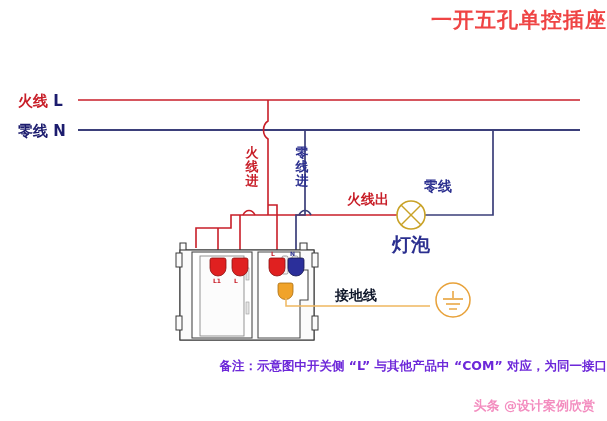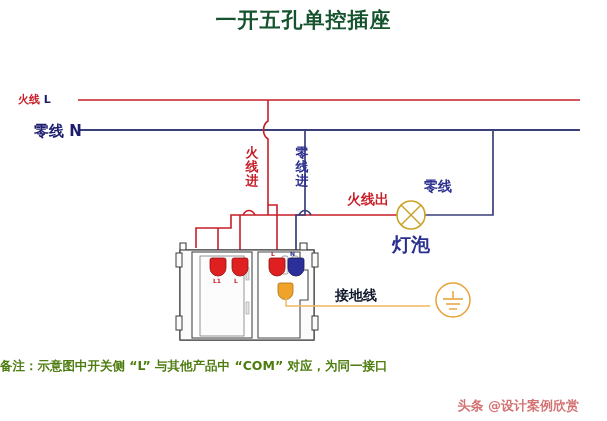--- a/index.html
+++ b/index.html
@@ -7,35 +7,35 @@
     width:607px;height:421px;
     background:#ffffff;
     font-family:"DejaVu Sans","Liberation Sans",sans-serif;
     position:relative;
     overflow:hidden;
   }
   #stage{position:absolute;inset:0;}
   svg#diagram{position:absolute;left:0;top:0;width:607px;height:421px;}
 
   .ttl{
-    position:absolute;width:100%;text-align:center;
-    font-weight:bold;color:#14532d;letter-spacing:1px;
+    position:absolute;width:100%;text-align:right;
+    font-weight:bold;color:#ef4444;letter-spacing:1px;
   }
   #title1{top:6px;font-size:21px;}
   #title2{top:40px;font-size:21px;}
 
   .lbl{position:absolute;font-weight:bold;white-space:nowrap;}
   .red{color:#c81e28;}
   .blue{color:#2b2f8f;}
   .gold{color:#0f172a;}
 
-  #lab-live{left:18px;top:92px;font-size:11px;}
+  #lab-live{left:18px;top:92px;font-size:15px;}
   #lab-live .nm{color:#c81e28;}
   #lab-live .ch{color:#1c1c6e;}
-  #lab-neutral{left:18px;top:122px;font-size:15px;margin-left:16px;}
+  #lab-neutral{left:18px;top:122px;font-size:15px;}
   #lab-neutral .nm{color:#1c1c6e;}
   #lab-neutral .ch{color:#1c1c6e;}
 
   .vert{
     position:absolute;font-size:13px;font-weight:bold;
     line-height:1.06;text-align:center;width:14px;
   }
   #lab-live-in{left:245px;top:146px;}
   #lab-neutral-in{left:295px;top:146px;}
 
@@ -45,25 +45,25 @@
   #lab-ground{left:335px;top:287px;font-size:14px;}
 
   .term{position:absolute;font-size:6px;font-weight:bold;}
   #t-L1{left:213px;top:277px;color:#c81e28;}
   #t-L{left:234px;top:277px;color:#c81e28;}
   #t-Ltop{left:271px;top:250px;color:#c81e28;}
   #t-Ntop{left:290px;top:250px;color:#2b2f8f;}
 
   #note{
     position:absolute;left:0;width:100%;top:358px;
-    text-align:left;font-size:12.5px;font-weight:bold;color:#4d7c0f;
+    text-align:right;font-size:12.5px;font-weight:bold;color:#6d28d9;
   }
   #watermark{
-    position:absolute;right:28px;bottom:6px;
-    font-size:13px;color:#b91c1c;opacity:.62;font-weight:bold;
+    position:absolute;right:12px;bottom:6px;
+    font-size:13px;color:#ec4899;opacity:.62;font-weight:bold;
   }
 </style>
 </head>
 <body>
 
 <div id="stage">
 
   <div class="ttl" id="title1">一开五孔单控插座</div>
 
   <svg id="diagram" viewBox="0 0 607 421">

